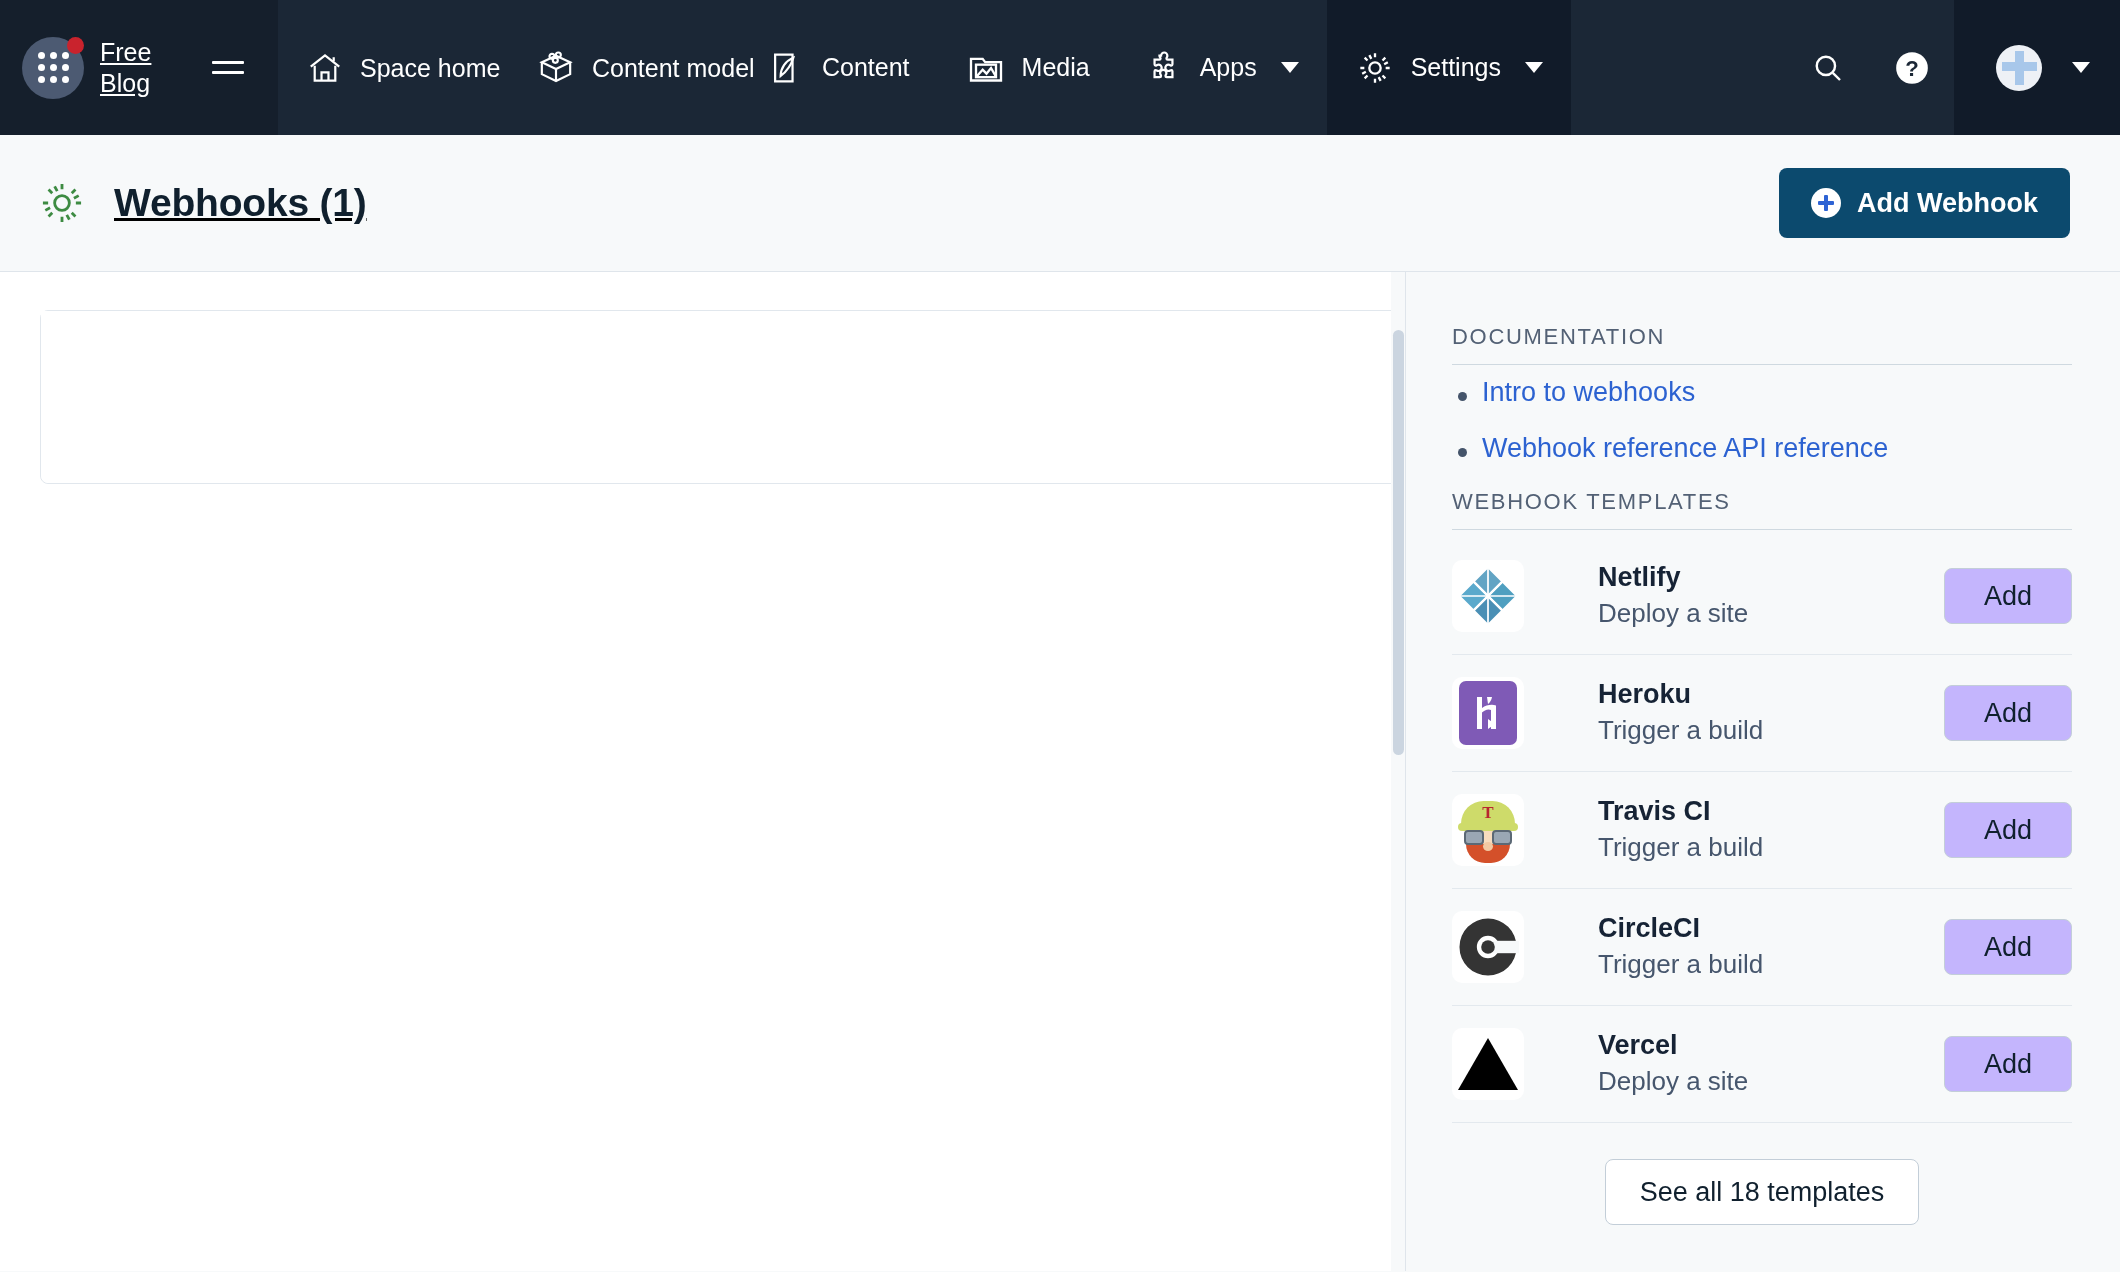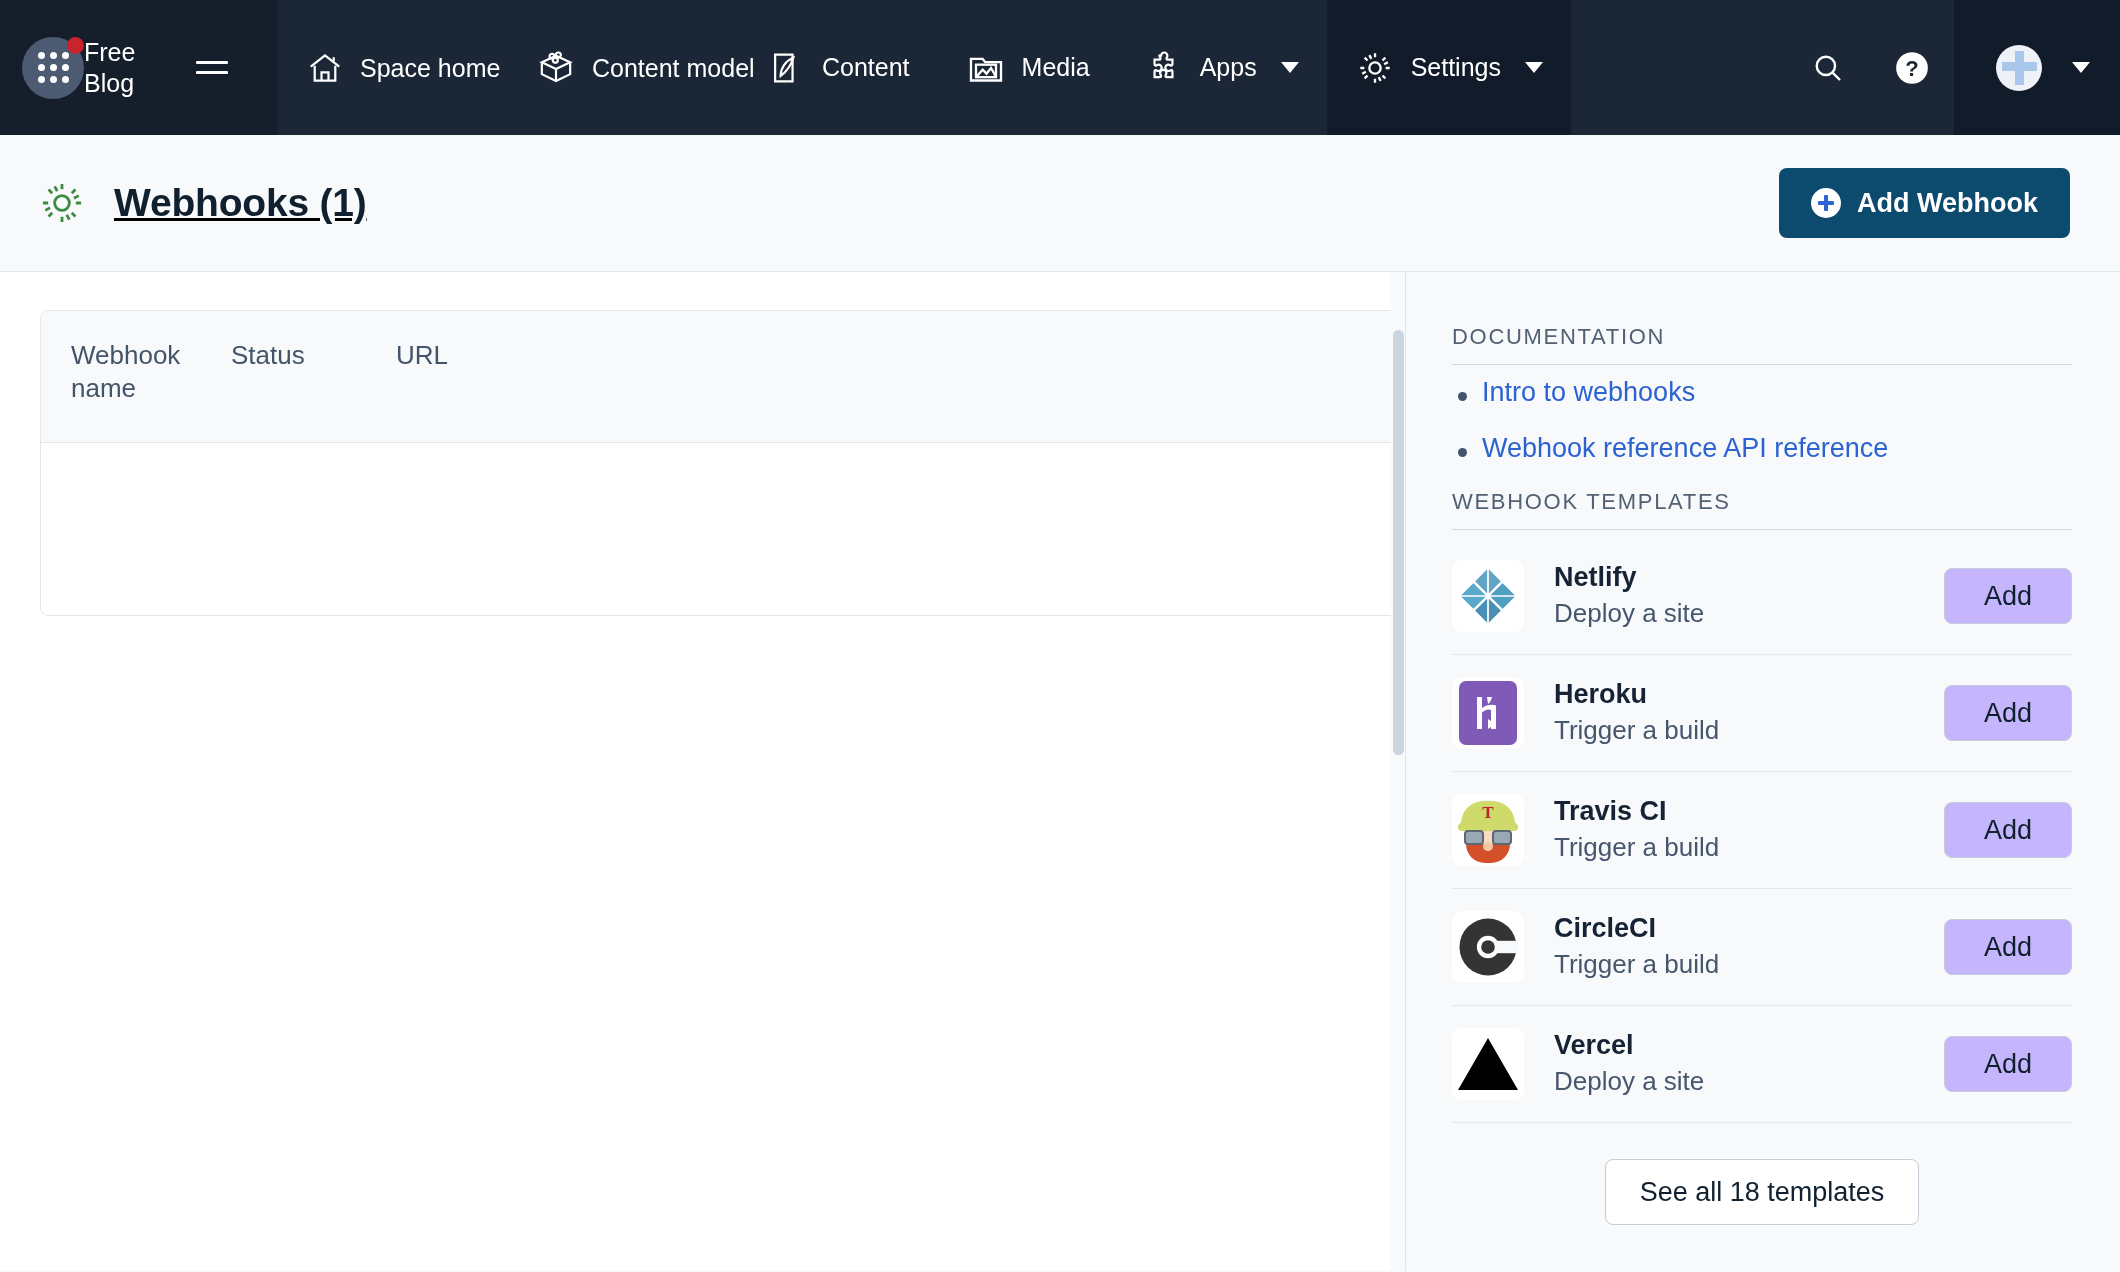--- a/index.html
+++ b/index.html
@@ -41,24 +41,26 @@
     grid-template-rows: repeat(3, 7px);
     gap: 5px;
   }
   .dot-grid i { display:block; width:7px; height:7px; border-radius:50%; background:#fff; }
   .notif-badge {
     position: absolute; top: 0px; right: 0px;
     width: 17px; height: 17px; border-radius: 50%;
     background: #c9232d;
   }
   .space-name {
+    margin-left: 16px;
     font-size: 25px;
     line-height: 1.23;
     max-width: 98px;
     color: #ffffff;
+    text-decoration: underline;
   }
   .hamburger {
     margin-left: 14px;
     width: 32px; height: 32px;
     display: flex; flex-direction: column; justify-content: center; gap: 7px;
     cursor: pointer;
   }
   .hamburger span { display:block; height: 3px; background:#fff; border-radius:1px; }
 
   .nav-items { display: flex; align-items: stretch; flex: 1; }
@@ -222,20 +224,21 @@
     text-decoration: none;
     cursor: pointer;
   }
   .templates-heading { }
 
   .tpl-list { margin-top: 8px; }
   .tpl-row {
     display: flex; align-items: center;
     padding: 22px 0;
     border-bottom: 1px solid #e3e9ee;
+    gap: 44px;
   }
   .tpl-logo {
     width: 72px; height: 72px;
     border-radius: 10px;
     background: #ffffff;
     flex-shrink: 0;
     display:flex; align-items:center; justify-content:center;
     overflow: hidden;
   }
   .tpl-text { margin-left: 30px; flex: 1; }
@@ -430,25 +433,20 @@
   <button class="btn-primary">
     <span class="plus-circle"></span>
     <span>Add Webhook</span>
   </button>
 </div>
 
 <div class="body-split">
 
   <div class="main-area">
     <div class="table-card">
-      <div class="table-head">
-        <div class="th col-name">Webhook name</div>
-        <div class="th col-status">Status</div>
-        <div class="th col-url">URL</div>
-      </div>
       <div class="table-body-empty"></div>
     </div>
     <div class="scroll-track">
       <div class="scroll-thumb"></div>
     </div>
   </div>
 
   <div class="sidebar">
 
     <div class="side-heading">DOCUMENTATION</div>

